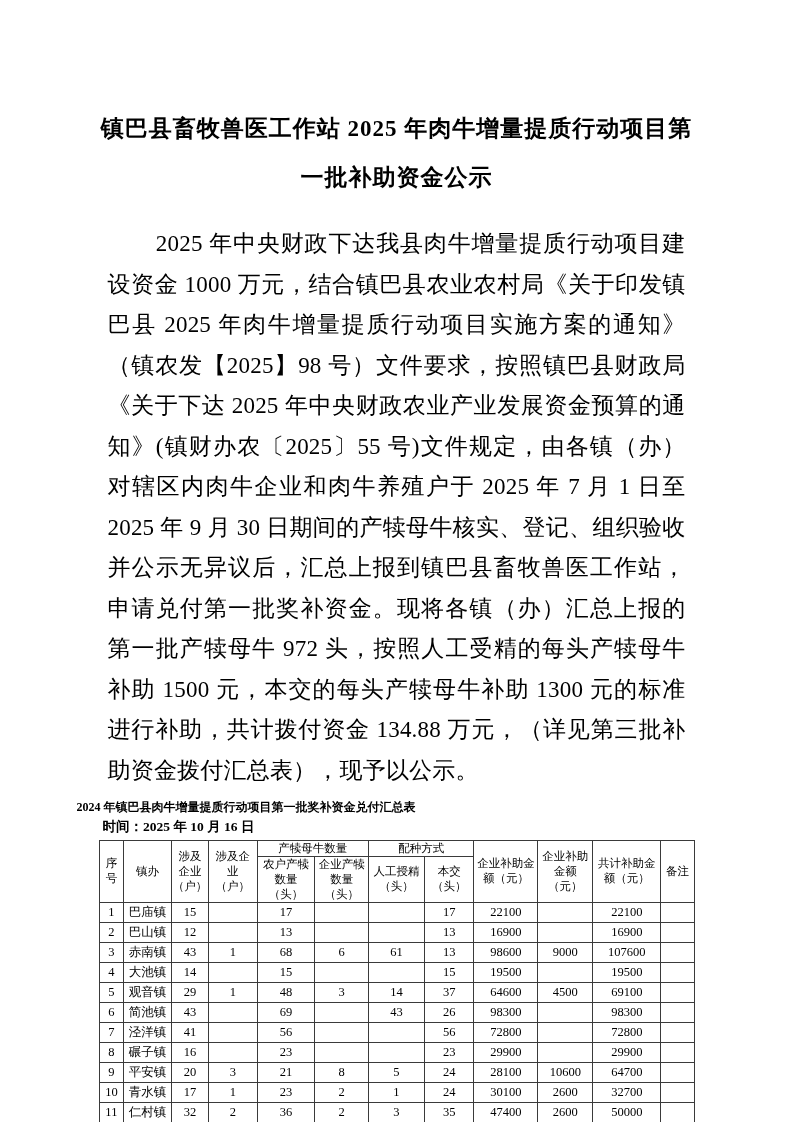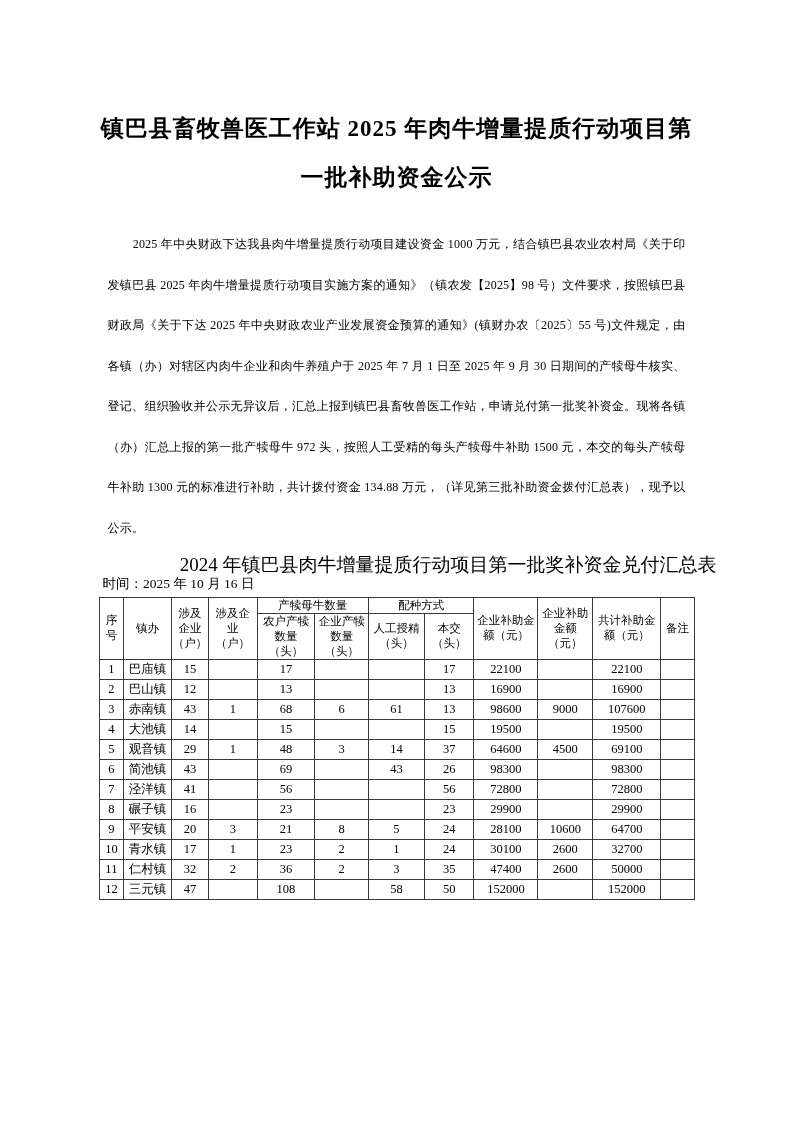--- a/index.html
+++ b/index.html
@@ -17,51 +17,52 @@
     width:602px;
     text-align:center;
     font-size:23px;
     font-weight:bold;
     line-height:49px;
     letter-spacing:1px;
   }
   .doc-body {
     margin:22px auto 0;
     width:578px;
-    font-size:12px;
+    font-size:23px;
     line-height:40.5px;
     text-align:justify;
     text-indent:2.1em;
     letter-spacing:0.2px;
   }
   .table-title {
     margin:6px auto 0;
     width:640px;
-    text-align:right;
-    font-weight:normal;
-    font-size:19px;
+    text-align:left;
+    font-weight:bold;
+    font-size:12px;
     line-height:21px;
   }
   .meta-row {
     position:relative;
     width:596px;
     margin:1px auto 0;
     height:20px;
     font-size:13.5px;
   }
   .meta-row .m-unit   { position:absolute; left:4px; }
   .meta-row .m-leader { position:absolute; left:264px; }
   .meta-row .m-filler { position:absolute; left:452px; }
   .date-row {
     width:596px;
     margin:0 auto;
     height:20px;
     font-size:13.5px;
     padding-left:4px;
     box-sizing:border-box;
+    font-weight:bold;
   }
   table.summary {
     width:596px;
     margin:2px auto 0;
     border-collapse:collapse;
     table-layout:fixed;
     font-size:12px;
   }
   table.summary th, table.summary td {
     border:1px solid #3a3a3a;

